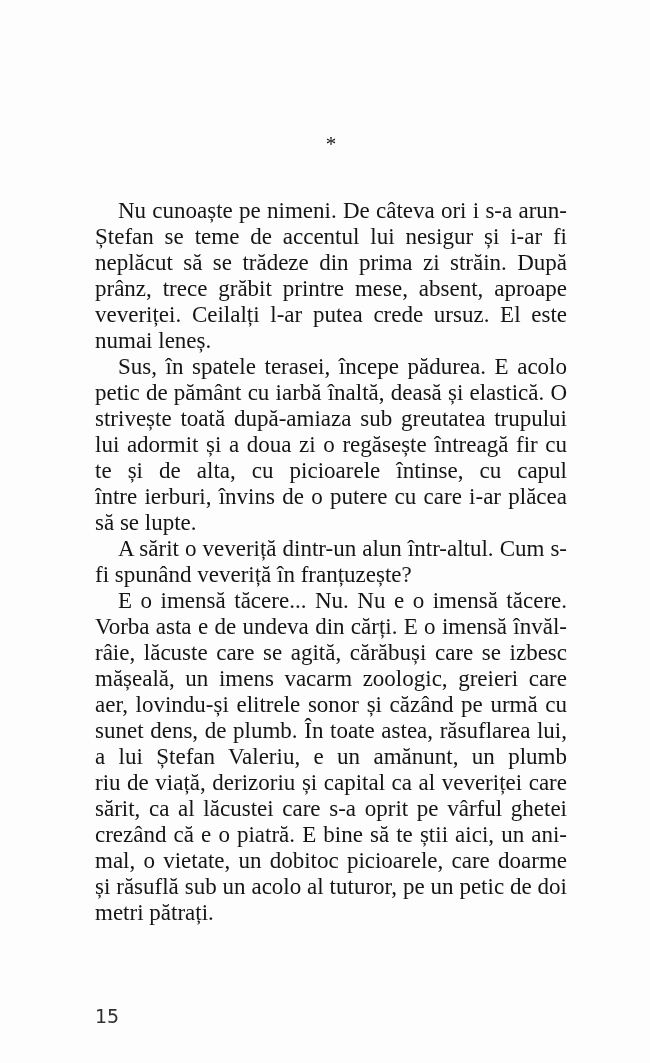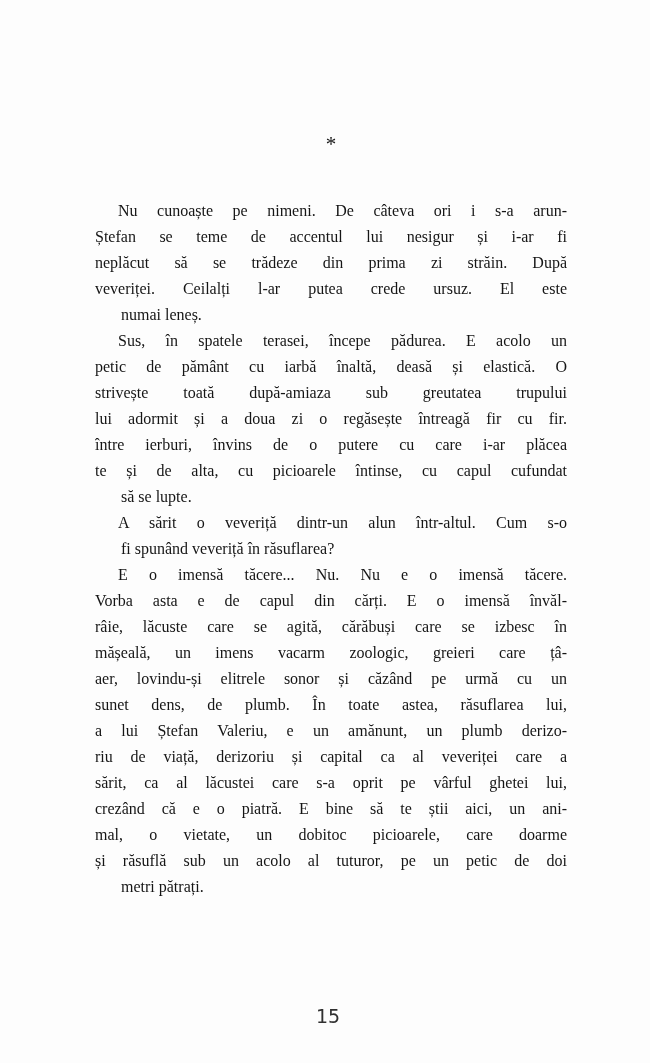--- a/index.html
+++ b/index.html
@@ -28,70 +28,70 @@
   }
   .text-block {
     position: absolute;
     left: 95px;
     top: 198px;
     width: 472px;
   }
   .line {
     height: 26px;
     line-height: 26px;
-    font-size: 16px;
+    font-size: 23px;
     overflow: hidden;
     white-space: normal;
     text-align: justify;
     text-align-last: justify;
   }
   .line.first {
     text-indent: 23px;
   }
   .line.last {
     text-align: left;
     text-align-last: left;
-    margin-left: 26px;
   }
   .folio {
     position: absolute;
     left: 95px;
     top: 1003px;
     width: 466px;
     height: 26px;
     line-height: 26px;
-    text-align: center;
+    text-align: left;
     font-size: 19px;
     color: #303030;
     font-family: "DejaVu Sans", sans-serif;
   }
 </style>
 </head>
 <body>
 
 <div class="page">
   <div class="separator">*</div>
 
   <div class="text-block" id="text-block">
       <div class="line first">Nu cunoaște pe nimeni. De câteva ori i s-a arun-</div>
       <div class="line">Ștefan se teme de accentul lui nesigur și i-ar fi</div>
       <div class="line">neplăcut să se trădeze din prima zi străin. După</div>
+      <div class="line">prânz, trece grăbit printre mese, absent, aproape</div>
       <div class="line">veveriței. Ceilalți l-ar putea crede ursuz. El este</div>
       <div class="line last">numai leneș.</div>
       <div class="line first">Sus, în spatele terasei, începe pădurea. E acolo un</div>
       <div class="line">petic de pământ cu iarbă înaltă, deasă și elastică. O</div>
       <div class="line">strivește toată după-amiaza sub greutatea trupului</div>
       <div class="line">lui adormit și a doua zi o regăsește întreagă fir cu fir.</div>
+      <div class="line">te și de alta, cu picioarele întinse, cu capul cufundat</div>
       <div class="line">între ierburi, învins de o putere cu care i-ar plăcea</div>
-      <div class="line">te și de alta, cu picioarele întinse, cu capul cufundat</div>
       <div class="line last">să se lupte.</div>
       <div class="line first">A sărit o veveriță dintr-un alun într-altul. Cum s-o</div>
-      <div class="line last">fi spunând veveriță în răsuflarea?</div>
+      <div class="line last">fi spunând veveriță în franțuzește?</div>
       <div class="line first">E o imensă tăcere... Nu. Nu e o imensă tăcere.</div>
-      <div class="line">Vorba asta e de capul din cărți. E o imensă învăl-</div>
+      <div class="line">Vorba asta e de undeva din cărți. E o imensă învăl-</div>
       <div class="line">râie, lăcuste care se agită, cărăbuși care se izbesc în</div>
       <div class="line">mășeală, un imens vacarm zoologic, greieri care țâ-</div>
       <div class="line">aer, lovindu-și elitrele sonor și căzând pe urmă cu un</div>
       <div class="line">sunet dens, de plumb. În toate astea, răsuflarea lui,</div>
       <div class="line">a lui Ștefan Valeriu, e un amănunt, un plumb derizo-</div>
       <div class="line">riu de viață, derizoriu și capital ca al veveriței care a</div>
       <div class="line">sărit, ca al lăcustei care s-a oprit pe vârful ghetei lui,</div>
       <div class="line">crezând că e o piatră. E bine să te știi aici, un ani-</div>
       <div class="line">mal, o vietate, un dobitoc picioarele, care doarme</div>
       <div class="line">și răsuflă sub un acolo al tuturor, pe un petic de doi</div>

